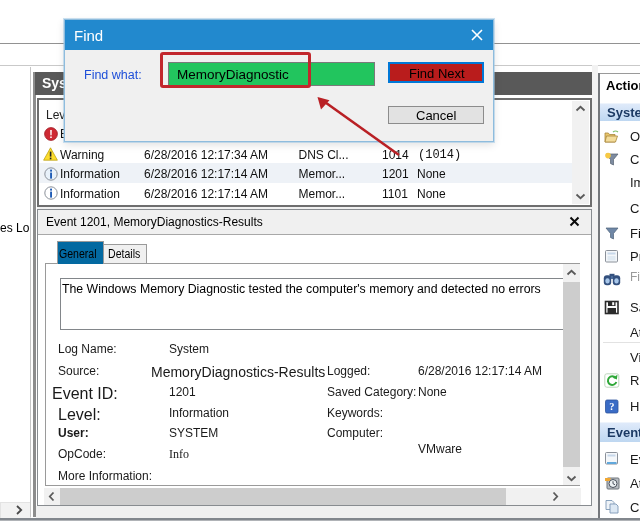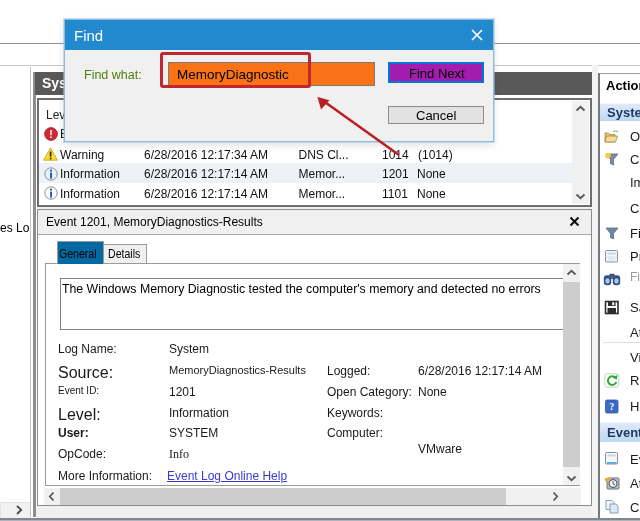--- a/index.html
+++ b/index.html
@@ -42,21 +42,21 @@
 
     <svg class="abs" style="left:4px;top:47px;" width="15" height="14" viewBox="0 0 15 14">
       <path d="M7.5 0.8 L14.4 13.2 L0.6 13.2 Z" fill="#fcdc2e" stroke="#b49a00" stroke-width="0.7"></path>
       <rect x="6.8" y="4.6" width="1.6" height="5" fill="#222"></rect>
       <rect x="6.8" y="10.6" width="1.6" height="1.7" fill="#222"></rect>
     </svg>
     <div class="txt" style="left:21px;top:47.5px;font-size:12px;color:#111;">Warning</div>
     <div class="txt" style="left:105px;top:47.5px;font-size:12px;color:#111;">6/28/2016 12:17:34 AM</div>
     <div class="txt" style="left:259.5px;top:47.5px;font-size:12px;color:#111;">DNS Cl...</div>
     <div class="txt" style="left:343px;top:47.5px;font-size:12px;color:#111;">1014</div>
-    <div class="txt" style="left:379px;top:47.5px;font-size:12px;color:#111;">(1014)</div>
+    <div class="txt" style="left:379px;top:47.5px;font-size:12px;color:#111;font-family:Liberation Mono, monospace;">(1014)</div>
 
     <svg class="abs" style="left:5px;top:66.5px;" width="14" height="14" viewBox="0 0 14 14">
       <circle cx="7" cy="7" r="6.2" fill="#e8f1fa" stroke="#8a9099" stroke-width="1"></circle>
       <rect x="6.1" y="2.6" width="1.9" height="2" fill="#1f5bb5"></rect>
       <rect x="6.1" y="5.6" width="1.9" height="6" fill="#1f5bb5"></rect>
     </svg>
     <div class="txt" style="left:21px;top:67px;font-size:12px;color:#111;">Information</div>
     <div class="txt" style="left:105px;top:67px;font-size:12px;color:#111;">6/28/2016 12:17:14 AM</div>
     <div class="txt" style="left:259.5px;top:67px;font-size:12px;color:#111;">Memor...</div>
     <div class="txt" style="left:343px;top:67px;font-size:12px;color:#111;">1201</div>
@@ -98,39 +98,38 @@
       <div class="txt" style="left:4.5px;top:2.5px;font-size:12px;color:#000;transform:scaleX(0.88);transform-origin:0 0;">Details</div>
     </div>
     <div class="abs" style="left:6.5px;top:52.5px;width:535px;height:223px;border:1px solid #9a9a9a;box-sizing:border-box;background:transparent;"></div>
 
     <div class="abs" style="left:22px;top:68px;width:505px;height:52px;background:#fff;border:1px solid #82868a;box-sizing:border-box;">
       <div class="txt" style="left:1px;top:3px;font-size:12.3px;color:#000;">The Windows Memory Diagnostic tested the computer's memory and detected no errors</div>
     </div>
 
     <div class="txt" style="left:20px;top:131.5px;font-size:12px;">Log Name:</div>
     <div class="txt" style="left:131px;top:131.5px;font-size:12px;">System</div>
-    <div class="txt" style="left:20px;top:153.5px;font-size:16px;">Source:</div>
-    <div class="txt" style="left:131px;top:153.5px;font-size:11px;">MemoryDiagnostics-Results</div>
+    <div class="txt" style="left:20px;top:153.5px;font-size:12px;">Source:</div>
+    <div class="txt" style="left:113px;top:153.5px;font-size:14px;">MemoryDiagnostics-Results</div>
     <div class="txt" style="left:289px;top:153.5px;font-size:12px;">Logged:</div>
     <div class="txt" style="left:380px;top:153.5px;font-size:12px;">6/28/2016 12:17:14 AM</div>
-    <div class="txt" style="left:20px;top:174.5px;font-size:10px;">Event ID:</div>
+    <div class="txt" style="left:14px;top:174.5px;font-size:16px;">Event ID:</div>
     <div class="txt" style="left:131px;top:174.5px;font-size:12px;">1201</div>
-    <div class="txt" style="left:289px;top:174.5px;font-size:12px;">Open Category:</div>
+    <div class="txt" style="left:289px;top:174.5px;font-size:12px;">Saved Category:</div>
     <div class="txt" style="left:380px;top:174.5px;font-size:12px;">None</div>
     <div class="txt" style="left:20px;top:195.5px;font-size:16px;">Level:</div>
     <div class="txt" style="left:131px;top:195.5px;font-size:12px;">Information</div>
     <div class="txt" style="left:289px;top:195.5px;font-size:12px;">Keywords:</div>
     <div class="txt" style="left:20px;top:216px;font-size:12px;font-weight:bold;">User:</div>
     <div class="txt" style="left:131px;top:216px;font-size:12px;">SYSTEM</div>
     <div class="txt" style="left:289px;top:216px;font-size:12px;">Computer:</div>
     <div class="txt" style="left:380px;top:232px;font-size:12px;">VMware</div>
     <div class="txt" style="left:20px;top:237px;font-size:12px;">OpCode:</div>
     <div class="txt" style="left:131px;top:237px;font-size:12px;font-family:Liberation Serif, serif;">Info</div>
     <div class="txt" style="left:20px;top:258.5px;font-size:12px;text-align:right;">More Information:</div>
-    <div class="txt" style="left:129px;top:258.5px;font-size:12px;color:#3a3bcb;text-decoration:underline;">Event Log Online Help</div>
 
     <div class="abs" style="left:525px;top:54px;width:17px;height:221px;background:#f1f1f1;"></div>
     <svg class="abs" style="left:528px;top:58px;" width="11" height="10" viewBox="0 0 11 10">
         <path d="M1.5 6.5 L5.5 2.8 L9.5 6.5" fill="none" stroke="#5a5a5a" stroke-width="1.8"></path>
       </svg>
     <div class="abs" style="left:525px;top:72px;width:17px;height:185px;background:#cdcdcd;"></div>
     <svg class="abs" style="left:528px;top:263px;" width="11" height="10" viewBox="0 0 11 10">
         <path d="M1.5 3.5 L5.5 7.2 L9.5 3.5" fill="none" stroke="#5a5a5a" stroke-width="1.8"></path>
       </svg>
 
@@ -237,25 +236,25 @@
   <div class="abs" style="left:0;top:518px;width:640px;height:1.5px;background:#82878d;"></div>
   <div class="abs" style="left:0;top:519.5px;width:640px;height:1.5px;background:#b0b3b7;"></div>
 
   <div class="abs" style="left:64px;top:19px;width:430px;height:123px;background:#f0f0f0;border:1px solid #8ebcdd;box-shadow:0 0 0 1px rgba(160,200,230,0.55), 0 3px 8px rgba(0,0,0,0.12);box-sizing:border-box;padding-left:32px;">
     <div class="abs" style="left:0;top:0;width:428px;height:30px;background:#2289ce;">
       <div class="txt" style="left:9px;top:7px;font-size:15px;color:#fff;">Find</div>
       <svg class="abs" style="right:9px;top:8px;" width="14" height="14" viewBox="0 0 14 14">
         <path d="M2 2 L12 12 M12 2 L2 12" stroke="#ffffff" stroke-width="1.6"></path>
       </svg>
     </div>
-    <div class="txt" style="left:19px;top:47.5px;font-size:12.5px;color:#4d7c0f;">Find what:</div>
-    <div class="abs" style="left:103px;top:42px;width:207px;height:24px;background:#f97316;border:1px solid #7a7a7a;box-sizing:border-box;">
+    <div class="txt" style="left:19px;top:47.5px;font-size:12.5px;color:#1d4ed8;">Find what:</div>
+    <div class="abs" style="left:103px;top:42px;width:207px;height:24px;background:#22c55e;border:1px solid #7a7a7a;box-sizing:border-box;">
       <div class="txt" style="left:8px;top:4px;font-size:13.5px;color:#000;">MemoryDiagnostic</div>
     </div>
-    <div class="abs" style="left:323px;top:42px;width:96px;height:21px;background:#a21caf;border:2px solid #0078d7;box-sizing:border-box;">
+    <div class="abs" style="left:323px;top:42px;width:96px;height:21px;background:#b91c1c;border:2px solid #0078d7;box-sizing:border-box;">
       <div class="txt" style="left:19px;top:2px;font-size:13px;color:#000;">Find Next</div>
     </div>
     <div class="abs" style="left:323px;top:85.5px;width:96px;height:18.5px;background:#e2e2e2;border:1px solid #8c8c8c;box-sizing:border-box;">
       <div class="txt" style="left:27px;top:1px;font-size:13px;color:#000;">Cancel</div>
     </div>
   </div>
 
   <div class="abs" style="left:160px;top:52px;width:151px;height:36px;border:3px solid #c2272d;border-radius:3px;box-sizing:border-box;z-index:5;"></div>
   <svg class="abs" style="left:308px;top:90px;z-index:5;" width="100" height="72" viewBox="0 0 100 72">
     <line x1="91" y1="65" x2="14" y2="10" stroke="#b92025" stroke-width="2.6"></line>

